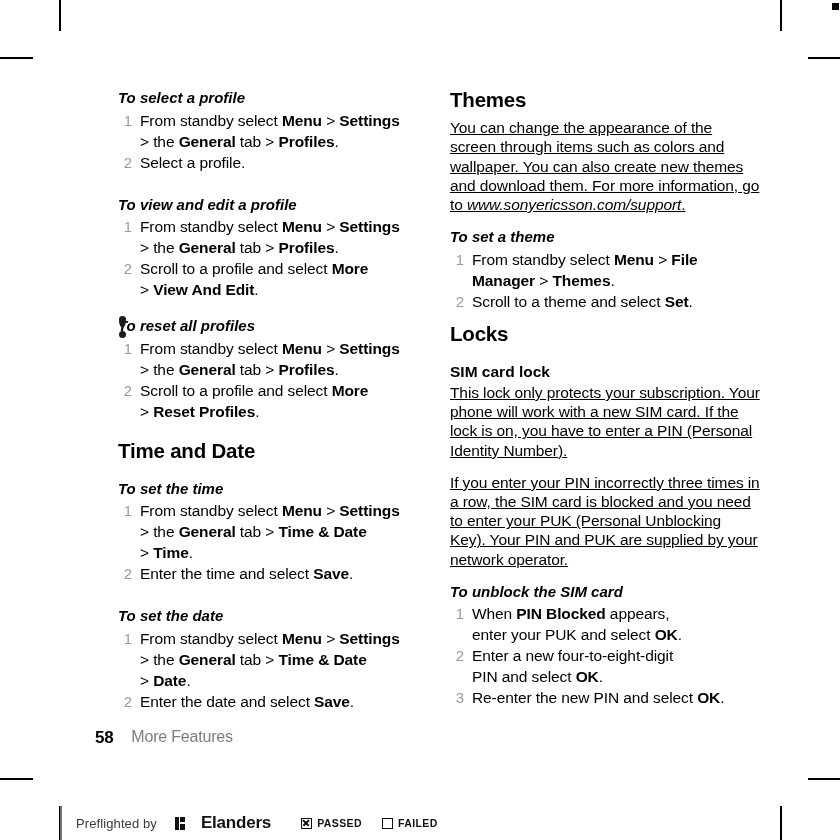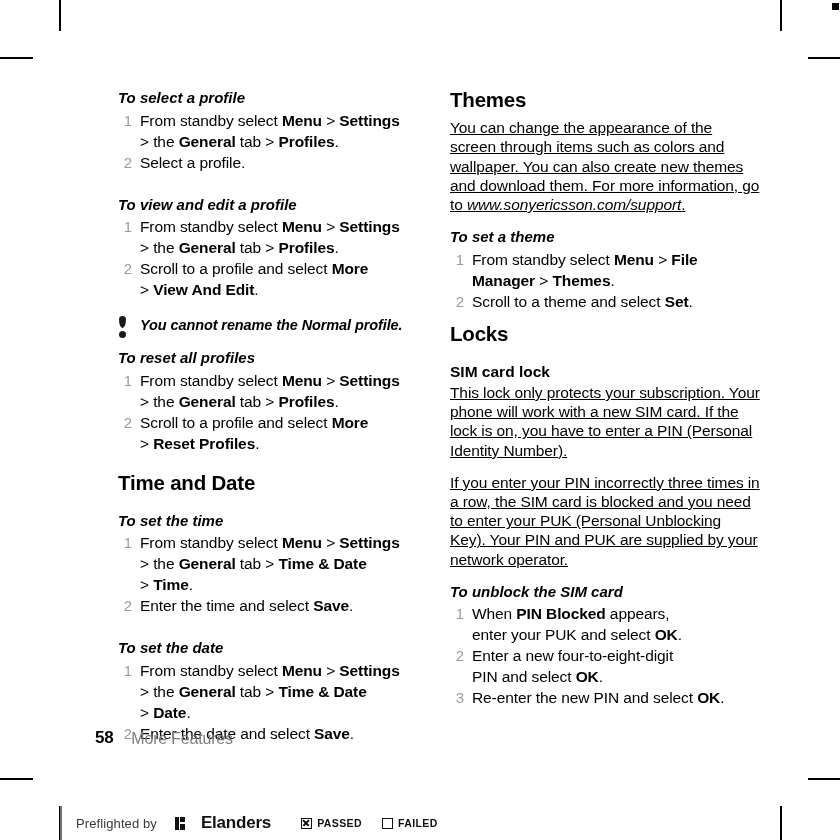--- a/index.html
+++ b/index.html
@@ -160,21 +160,21 @@
     line-height: 18px;
     letter-spacing: -0.1px;
   }
 
   
   .folio {
     position: absolute;
     left: 95px;
     top: 728px;
     display: flex;
-    align-items: flex-end;
+    align-items: flex-start;
     gap: 18px;
   }
   .folio-num {
     font-size: 17px;
     font-weight: bold;
     color: #000;
     letter-spacing: -0.3px;
   }
   .folio-label {
     font-size: 16px;
@@ -282,21 +282,20 @@
     <ol class="steps">
       <li>From standby select <b>Menu</b> &gt; <b>Settings</b><br>&gt; the <b>General</b> tab &gt; <b>Profiles</b>.</li>
       <li>Scroll to a profile and select <b>More</b><br>&gt; <b>View And Edit</b>.</li>
     </ol>
 
     <div class="note">
       <span class="note-icon">
         <span class="bang-body"></span>
         <span class="bang-dot"></span>
       </span>
-      <span class="note-text">You cannot rename the Normal profile.</span>
     </div>
 
     <h3 class="sub">To reset all profiles</h3>
     <ol class="steps">
       <li>From standby select <b>Menu</b> &gt; <b>Settings</b><br>&gt; the <b>General</b> tab &gt; <b>Profiles</b>.</li>
       <li>Scroll to a profile and select <b>More</b><br>&gt; <b>Reset Profiles</b>.</li>
     </ol>
 
     <div class="gap-md"></div>
 

